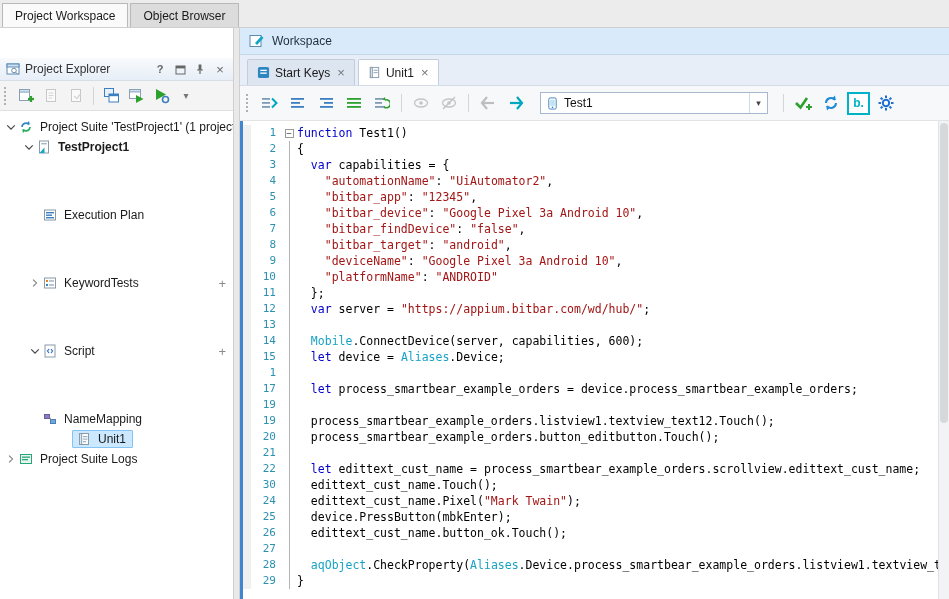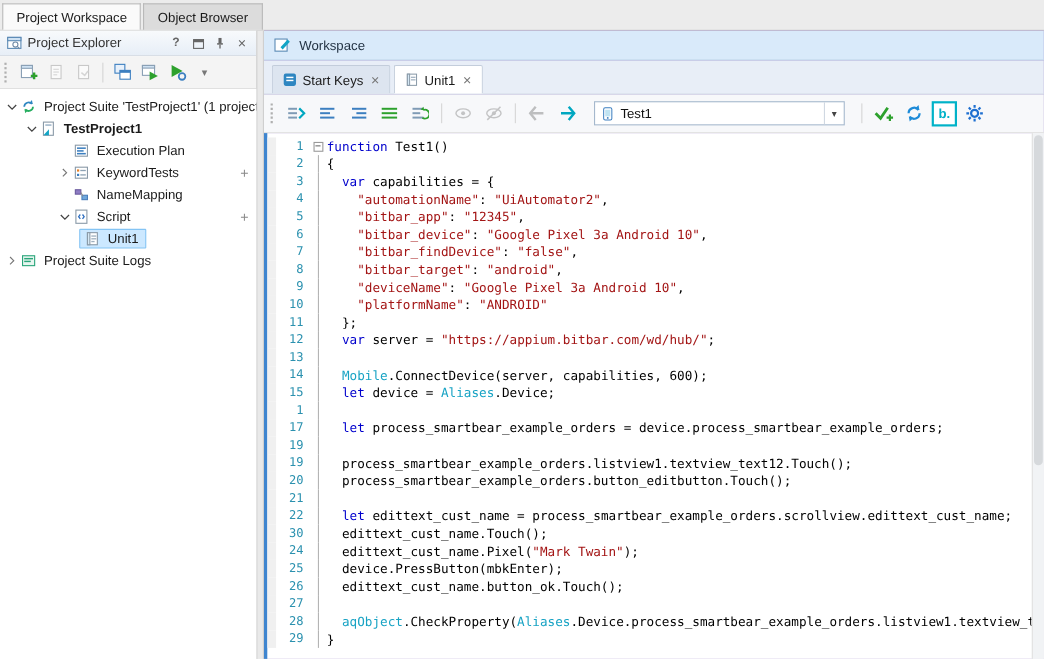--- a/index.html
+++ b/index.html
@@ -10,36 +10,36 @@
   .top-tabbar { height: 28px; background: #ececec; display: flex; align-items: flex-end; padding-left: 2px; border-bottom: 1px solid #cfcfcf; }
   .top-tab { height: 24px; padding: 0 12px; display: flex; align-items: center; background: #dcdcdc; border: 1px solid #b9b9b9; border-bottom: none; margin-right: 2px; cursor: default; }
   .top-tab.active { background: #fafafa; }
 
   .main { display: flex; height: 571px; }
 
   
   .left-panel { width: 233px; background: #fff; display: flex; flex-direction: column; flex: none; }
   .splitter { width: 7px; background: #e9e9e9; border-left: 1px solid #cfcfcf; border-right: 1px solid #cfcfcf; flex: none; }
 
-  .pe-header { height: 23px; background: linear-gradient(#f8fafc,#e7eef7); border-bottom: 1px solid #d8dee6; display: flex; align-items: center; gap: 4px; padding: 0 5px; }
+  .pe-header { height: 23px; background: linear-gradient(#f8fafc,#e7eef7); border-bottom: 1px solid #d8dee6; display: flex; align-items: center; gap: 4px; padding: 0 5px; margin-top: 30px; }
   .pe-title { flex: 1; color: #333; }
   .pe-hicon { width: 16px; height: 16px; display: flex; align-items: center; justify-content: center; color: #666; font-size: 11px; }
   .glyph-q::before { content: "?"; font-weight: bold; }
   .glyph-x::before { content: "\00d7"; font-size: 13px; }
 
   .pe-toolbar { height: 30px; background: #f4f4f4; border-bottom: 1px solid #e0e0e0; display: flex; align-items: center; gap: 3px; padding: 0 4px; }
   .grip { width: 4px; height: 18px; border-left: 2px dotted #b0b0b0; margin-right: 4px; }
   .tbtn { width: 22px; height: 22px; display: flex; align-items: center; justify-content: center; }
   .glyph-chevdn::before { content: "\25be"; color: #777; font-size: 10px; }
 
   .pe-tree { flex: 1; background: #fff; padding-top: 6px; overflow: hidden; position: relative; }
   .trow { height: 20px; display: flex; align-items: center; position: relative; white-space: nowrap; }
   .trow .chev { width: 14px; height: 14px; flex: none; display: flex; align-items: center; justify-content: center; }
   .trow .ticon { width: 15px; height: 15px; flex: none; display: flex; align-items: center; justify-content: center; margin-right: 4px; }
-  .lvl0 { padding-left: 4px; } .lvl1 { padding-left: 22px; } .lvl2 { padding-left: 52px; } .lvl3 { padding-left: 58px; }
+  .lvl0 { padding-left: 4px; } .lvl1 { padding-left: 22px; } .lvl2 { padding-left: 28px; margin-top: 48px; } .lvl3 { padding-left: 58px; }
   .tlabel { padding: 1px 3px; }
   .bold .tlabel { font-weight: bold; }
   .sel { display: flex; align-items: center; background: #cce8ff; border: 1px solid #84c4f4; padding: 0 3px; border-radius: 1px; }
   .tree-plus { position: absolute; right: 7px; color: #8a8a8a; font-size: 13px; }
   .tree-plus::before { content: "+"; }
 
   
   .right-panel { flex: 1; display: flex; flex-direction: column; min-width: 0; background: #4c1d95; }
   .ws-header { height: 27px; background: #d9eafa; border-bottom: 1px solid #c2d8ec; display: flex; align-items: center; gap: 7px; padding: 0 9px; flex: none; }
   .ws-title { color: #1f2f40; }
@@ -228,45 +228,45 @@
               <rect x="3" y="4" width="2" height="2" fill="#e67e22"></rect>
               <rect x="6" y="4.4" width="5" height="1.2" fill="#8ea3b5"></rect>
               <rect x="3" y="8" width="2" height="2" fill="#3c7fc0"></rect>
               <rect x="6" y="8.4" width="5" height="1.2" fill="#8ea3b5"></rect>
             </svg>
           </span>
         <span class="tlabel">KeywordTests</span>
         <span class="tree-plus"></span>
       </div>
       <div class="trow lvl2">
+        <span class="chev">
+            <svg width="10" height="7" viewBox="0 0 12 8">
+              <path d="M1.5 1.5 L6 6 L10.5 1.5" fill="none" stroke="#444" stroke-width="1.4"></path>
+            </svg>
+          </span>
+        <span class="ticon">
+            <svg width="14" height="14" viewBox="0 0 14 14">
+              <rect x="2" y="1" width="10" height="12" fill="#fff" stroke="#8a9aa8"></rect>
+              <path d="M6 5 L4.5 7 L6 9" fill="none" stroke="#2e6fc1" stroke-width="1.2"></path>
+              <path d="M8 5 L9.5 7 L8 9" fill="none" stroke="#2e6fc1" stroke-width="1.2"></path>
+            </svg>
+          </span>
+        <span class="tlabel">Script</span>
+        <span class="tree-plus"></span>
+      </div>
+      <div class="trow lvl2">
         <span class="chev"></span>
         <span class="ticon">
             <svg width="14" height="14" viewBox="0 0 14 14">
               <rect x="1.5" y="2.5" width="5" height="4" fill="#8e7cc3" stroke="#6a5a9e"></rect>
               <rect x="7.5" y="7.5" width="5" height="4" fill="#6fa8dc" stroke="#4a7ebb"></rect>
               <line x1="6.5" y1="5" x2="8.5" y2="8.5" stroke="#8a8a8a"></line>
             </svg>
           </span>
         <span class="tlabel">NameMapping</span>
-      </div>
-      <div class="trow lvl2">
-        <span class="chev">
-            <svg width="10" height="7" viewBox="0 0 12 8">
-              <path d="M1.5 1.5 L6 6 L10.5 1.5" fill="none" stroke="#444" stroke-width="1.4"></path>
-            </svg>
-          </span>
-        <span class="ticon">
-            <svg width="14" height="14" viewBox="0 0 14 14">
-              <rect x="2" y="1" width="10" height="12" fill="#fff" stroke="#8a9aa8"></rect>
-              <path d="M6 5 L4.5 7 L6 9" fill="none" stroke="#2e6fc1" stroke-width="1.2"></path>
-              <path d="M8 5 L9.5 7 L8 9" fill="none" stroke="#2e6fc1" stroke-width="1.2"></path>
-            </svg>
-          </span>
-        <span class="tlabel">Script</span>
-        <span class="tree-plus"></span>
       </div>
       <div class="trow lvl3">
         <span class="chev"></span>
         <span class="sel">
           <span class="ticon">
               <svg width="14" height="14" viewBox="0 0 14 14">
                 <rect x="2.5" y="1.5" width="9" height="11" fill="#fff" stroke="#8a9aa8"></rect>
                 <rect x="2.5" y="1.5" width="2.2" height="11" fill="#d6e8f5" stroke="#8a9aa8"></rect>
                 <rect x="6" y="4" width="4.5" height="1.2" fill="#9fb0bf"></rect>
                 <rect x="6" y="6.5" width="4.5" height="1.2" fill="#9fb0bf"></rect>

